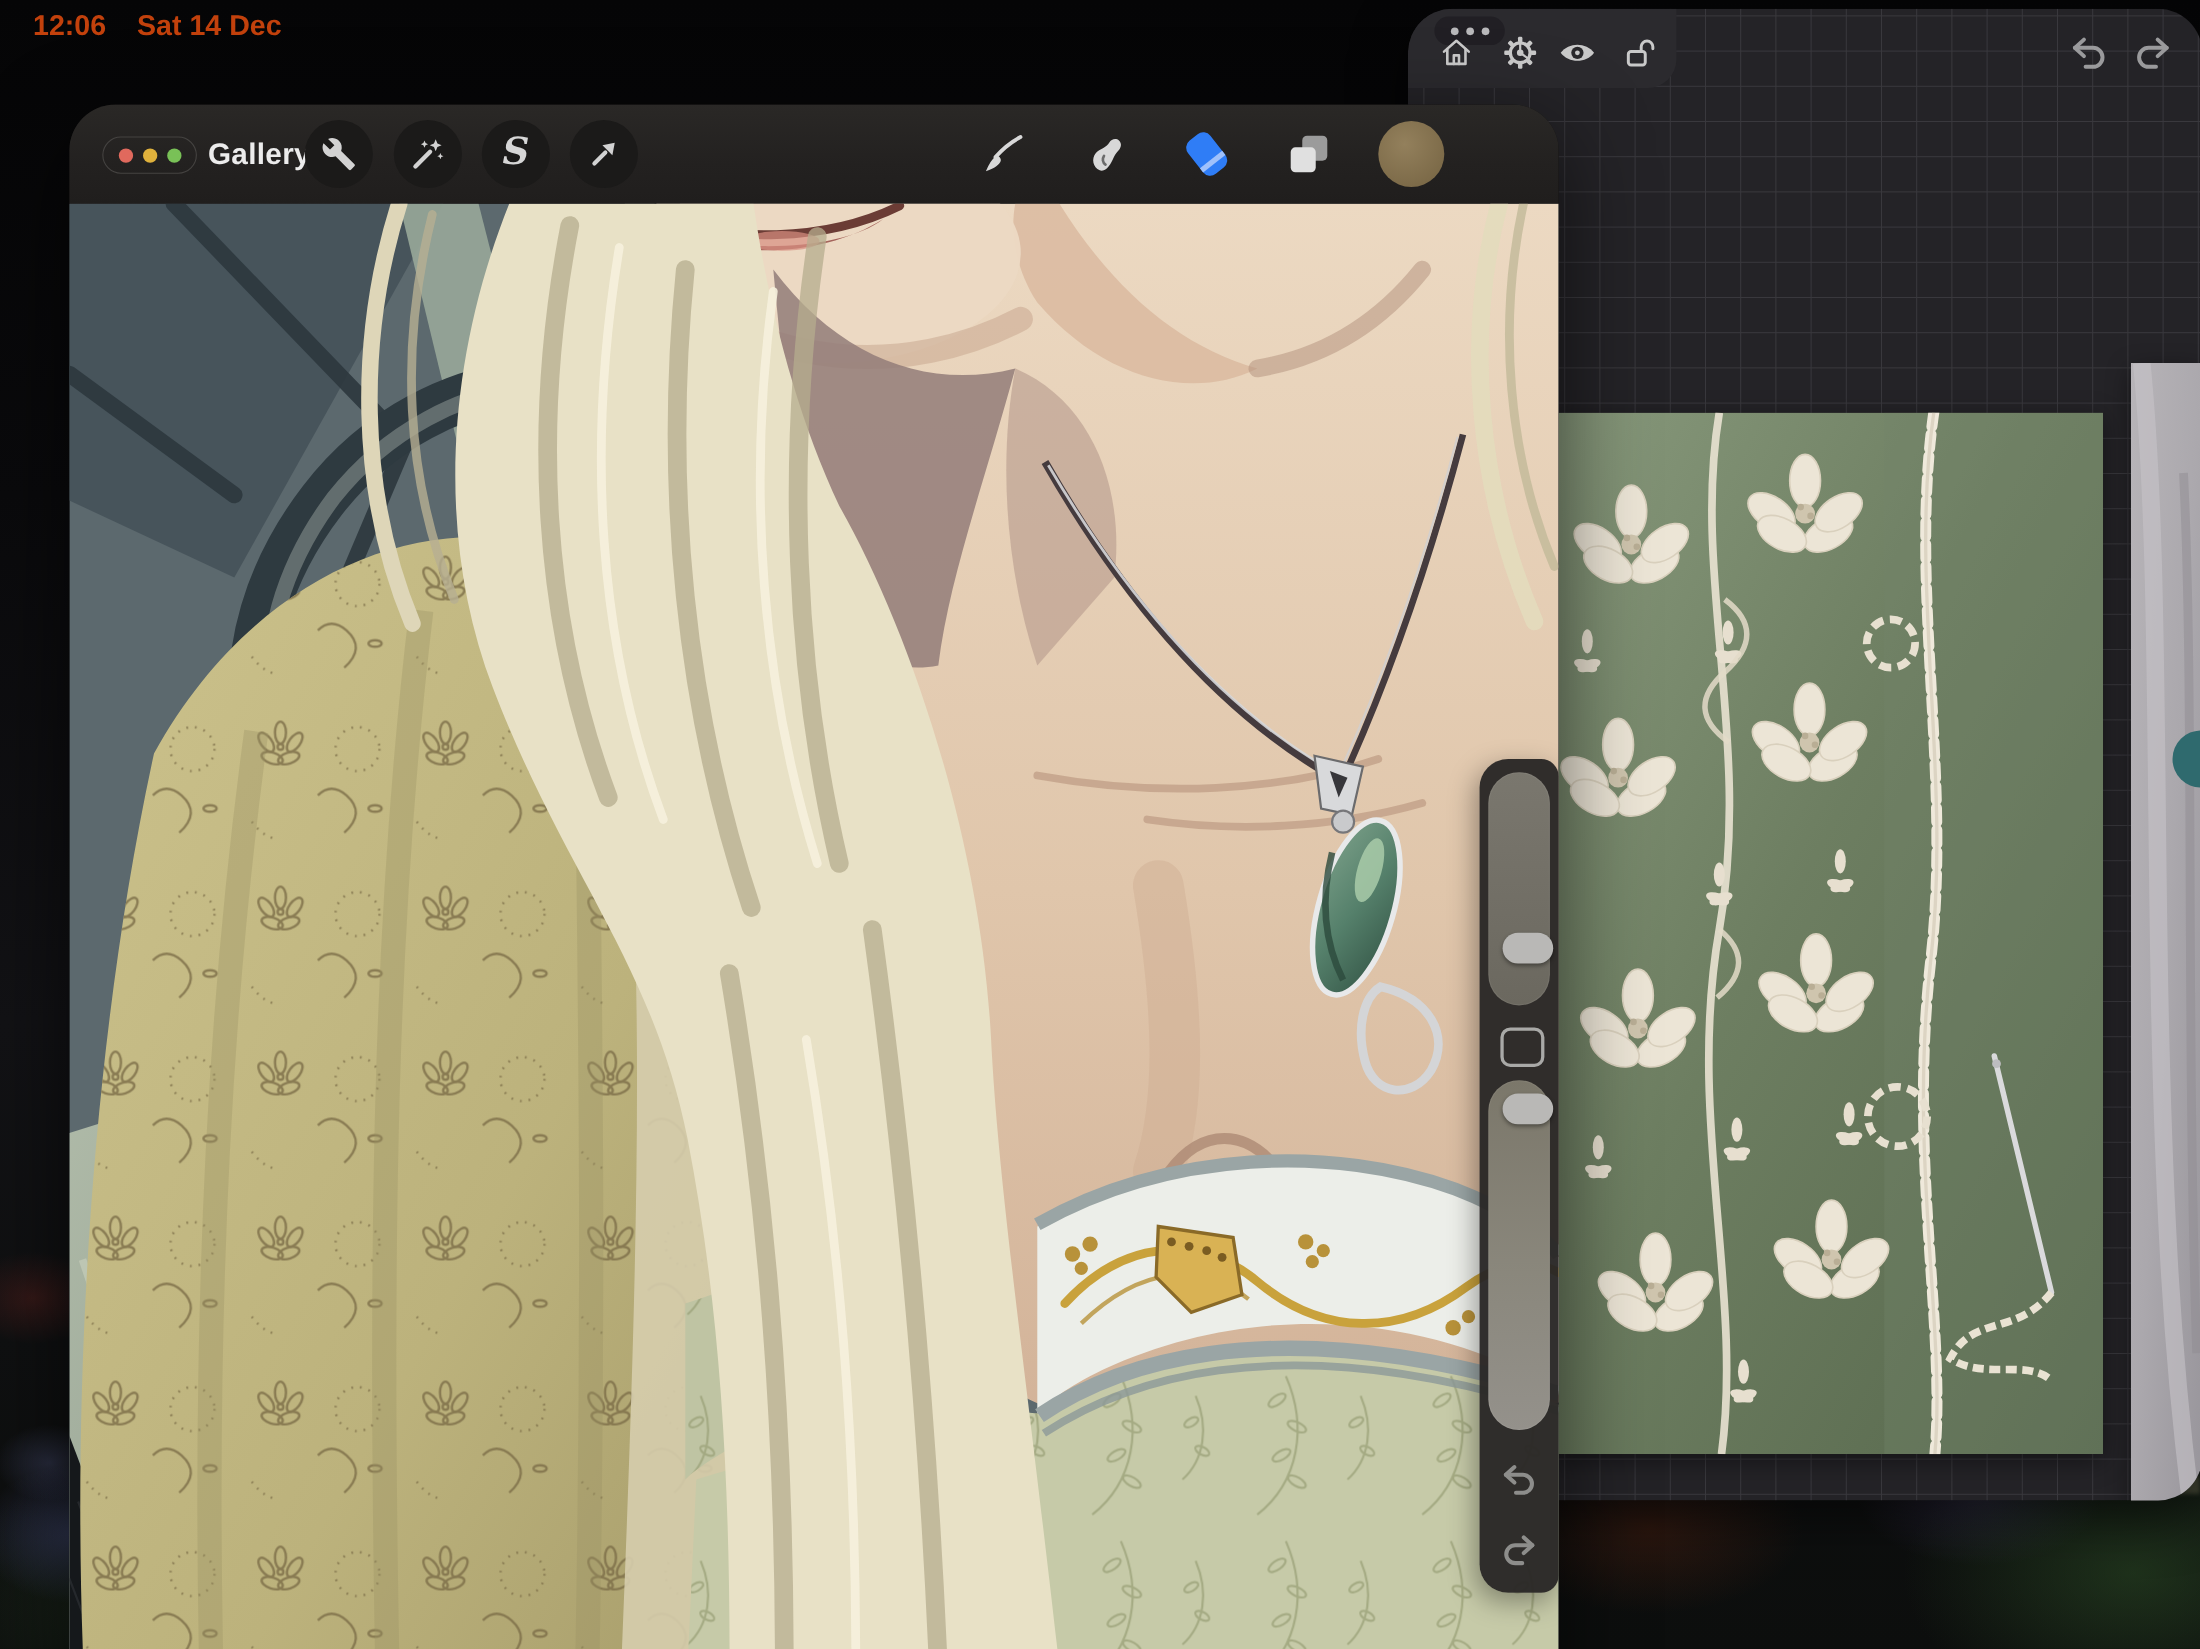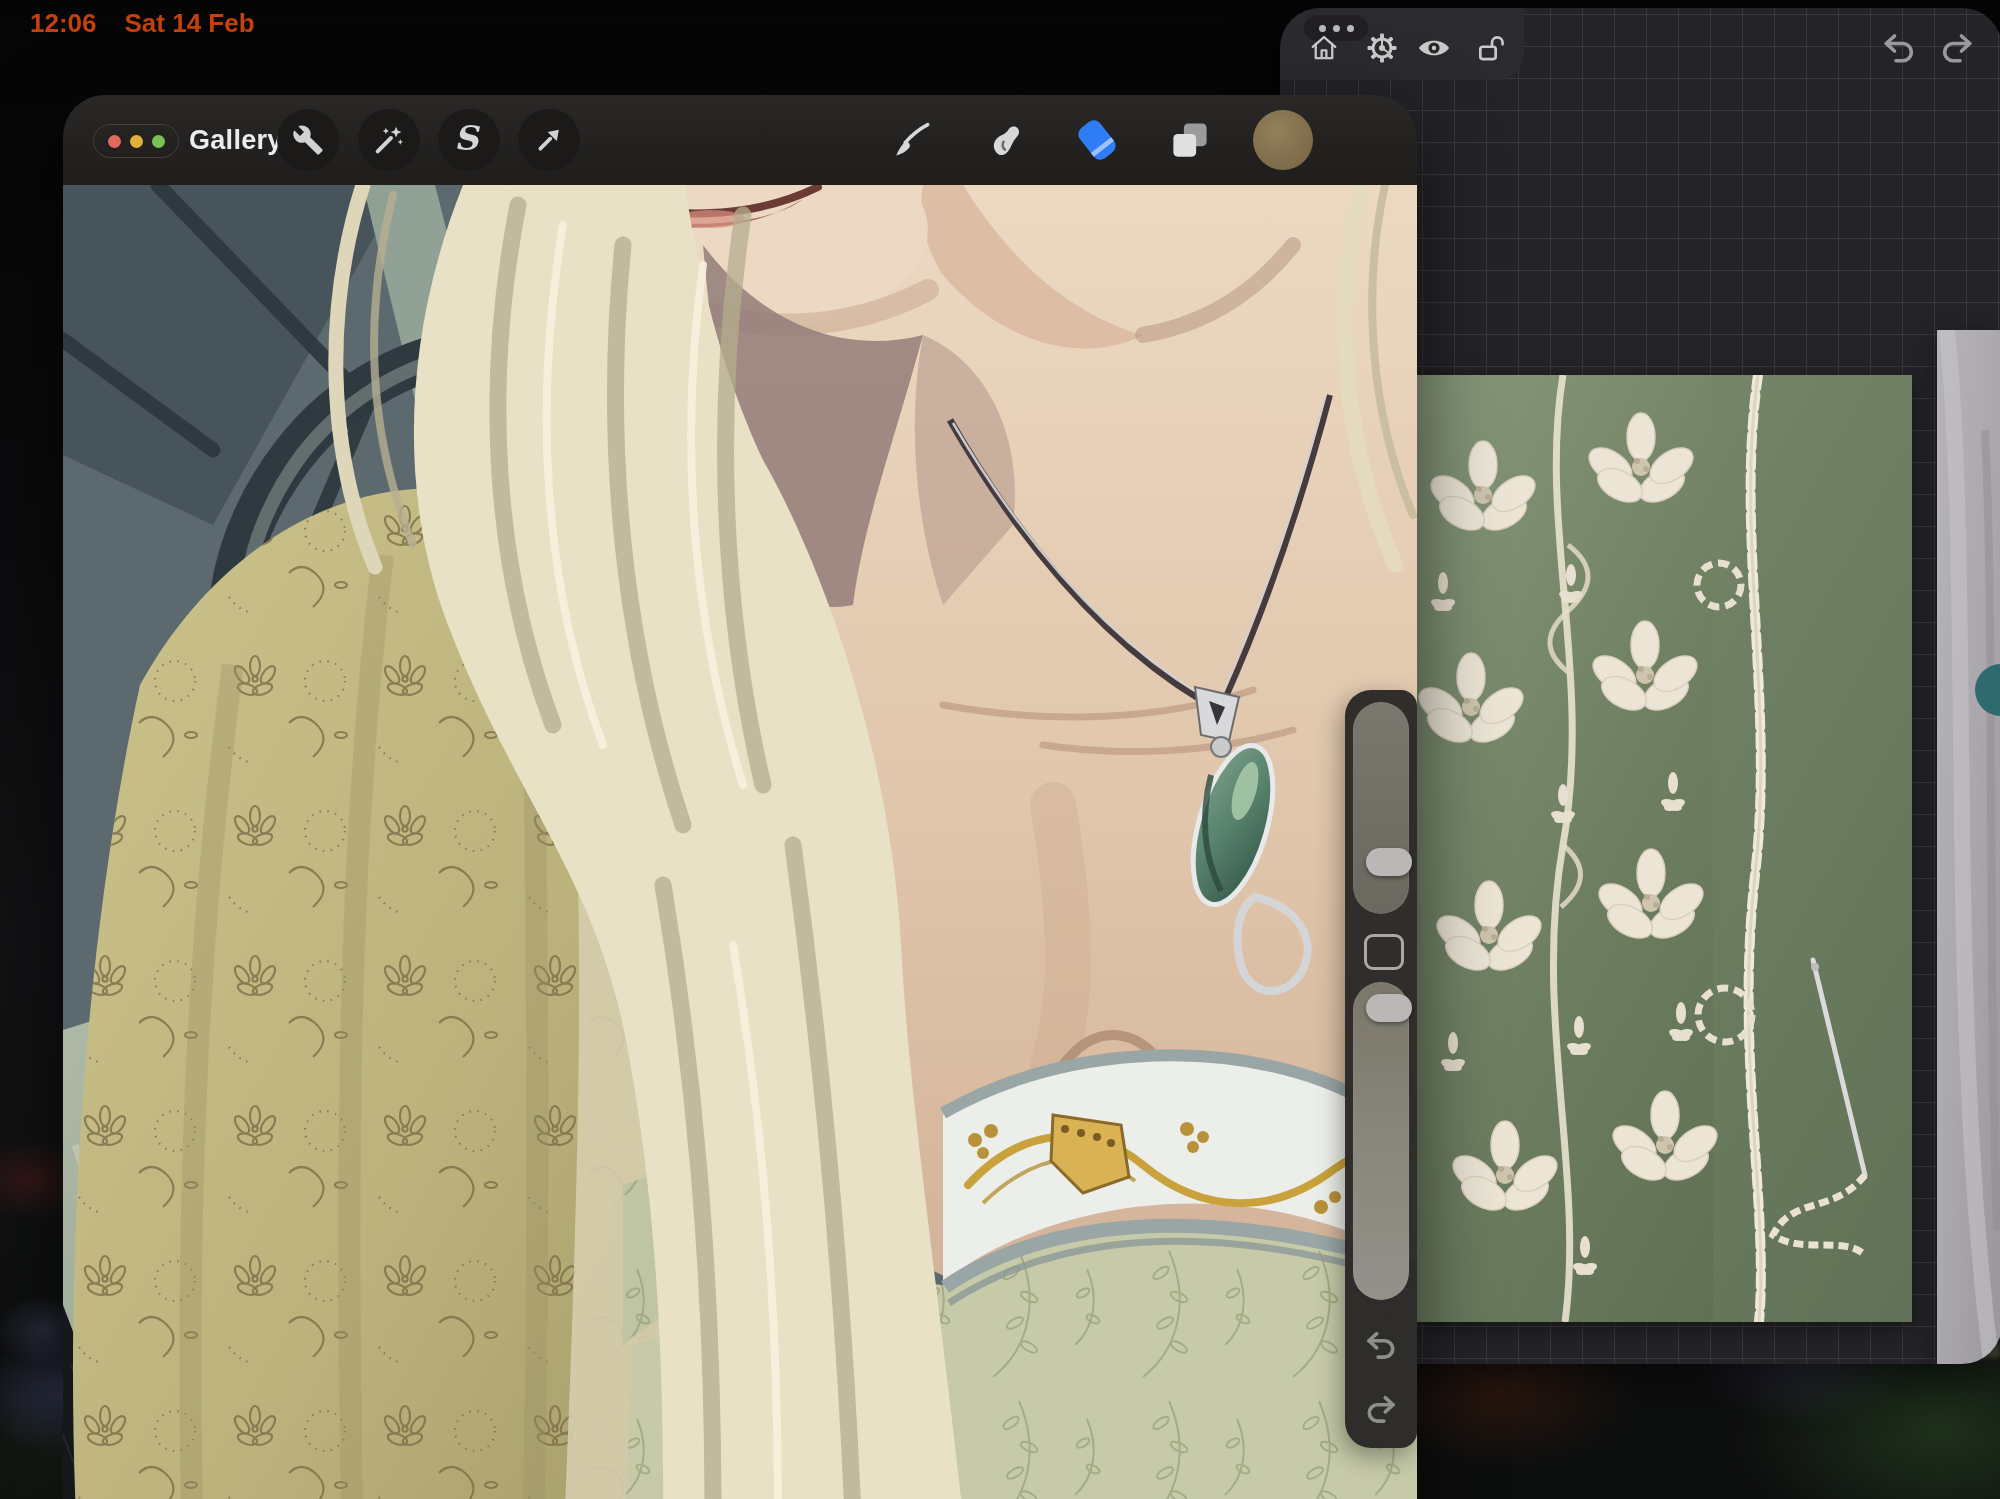--- a/index.html
+++ b/index.html
@@ -77,21 +77,21 @@
 </head>
 <body>
 
 <div class="screen">
 
   <div class="abs backdrop"></div>
   <div class="abs garden-top-strip"></div>
 
   <div class="abs statusbar">
     <span>12:06</span>
-    <span>Sat 14 Feb</span>
+    <span>Sat 14 Dec</span>
   </div>
 
   <div class="abs board">
     <div class="abs board-toolbar"></div>
     <div class="abs board-handle">
       <i></i>
         <i></i>
         <i></i>
     </div>
 

